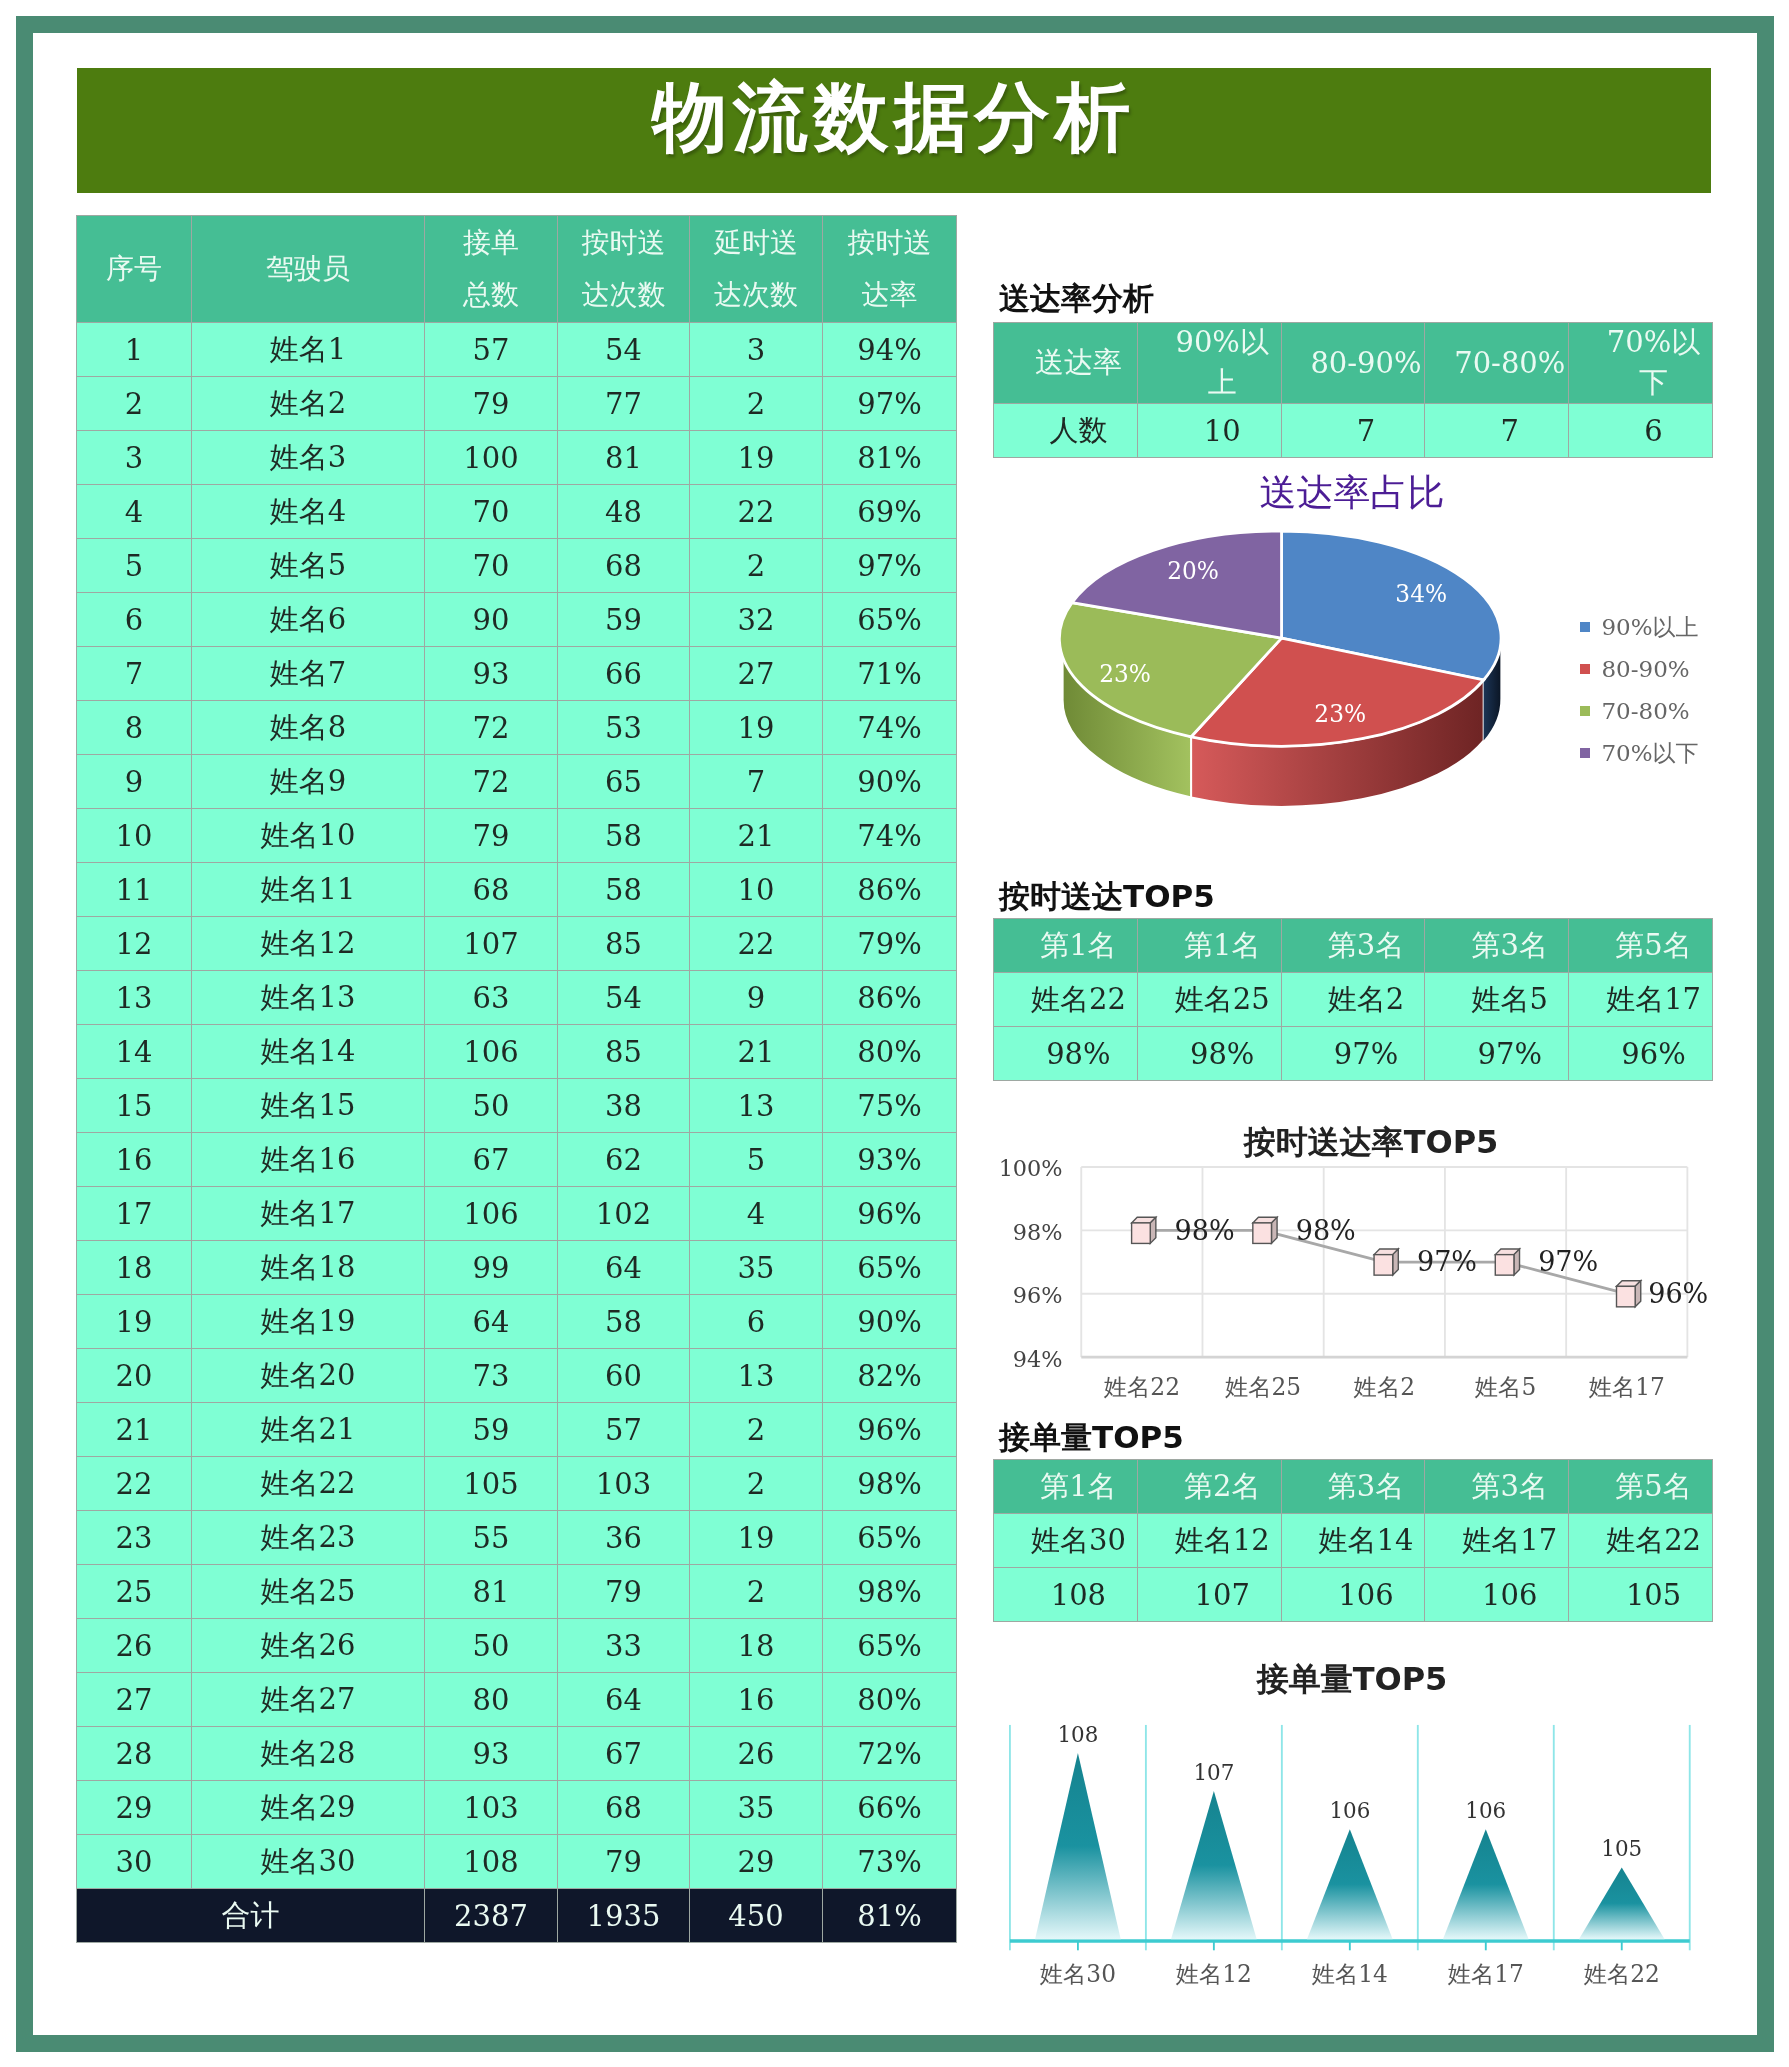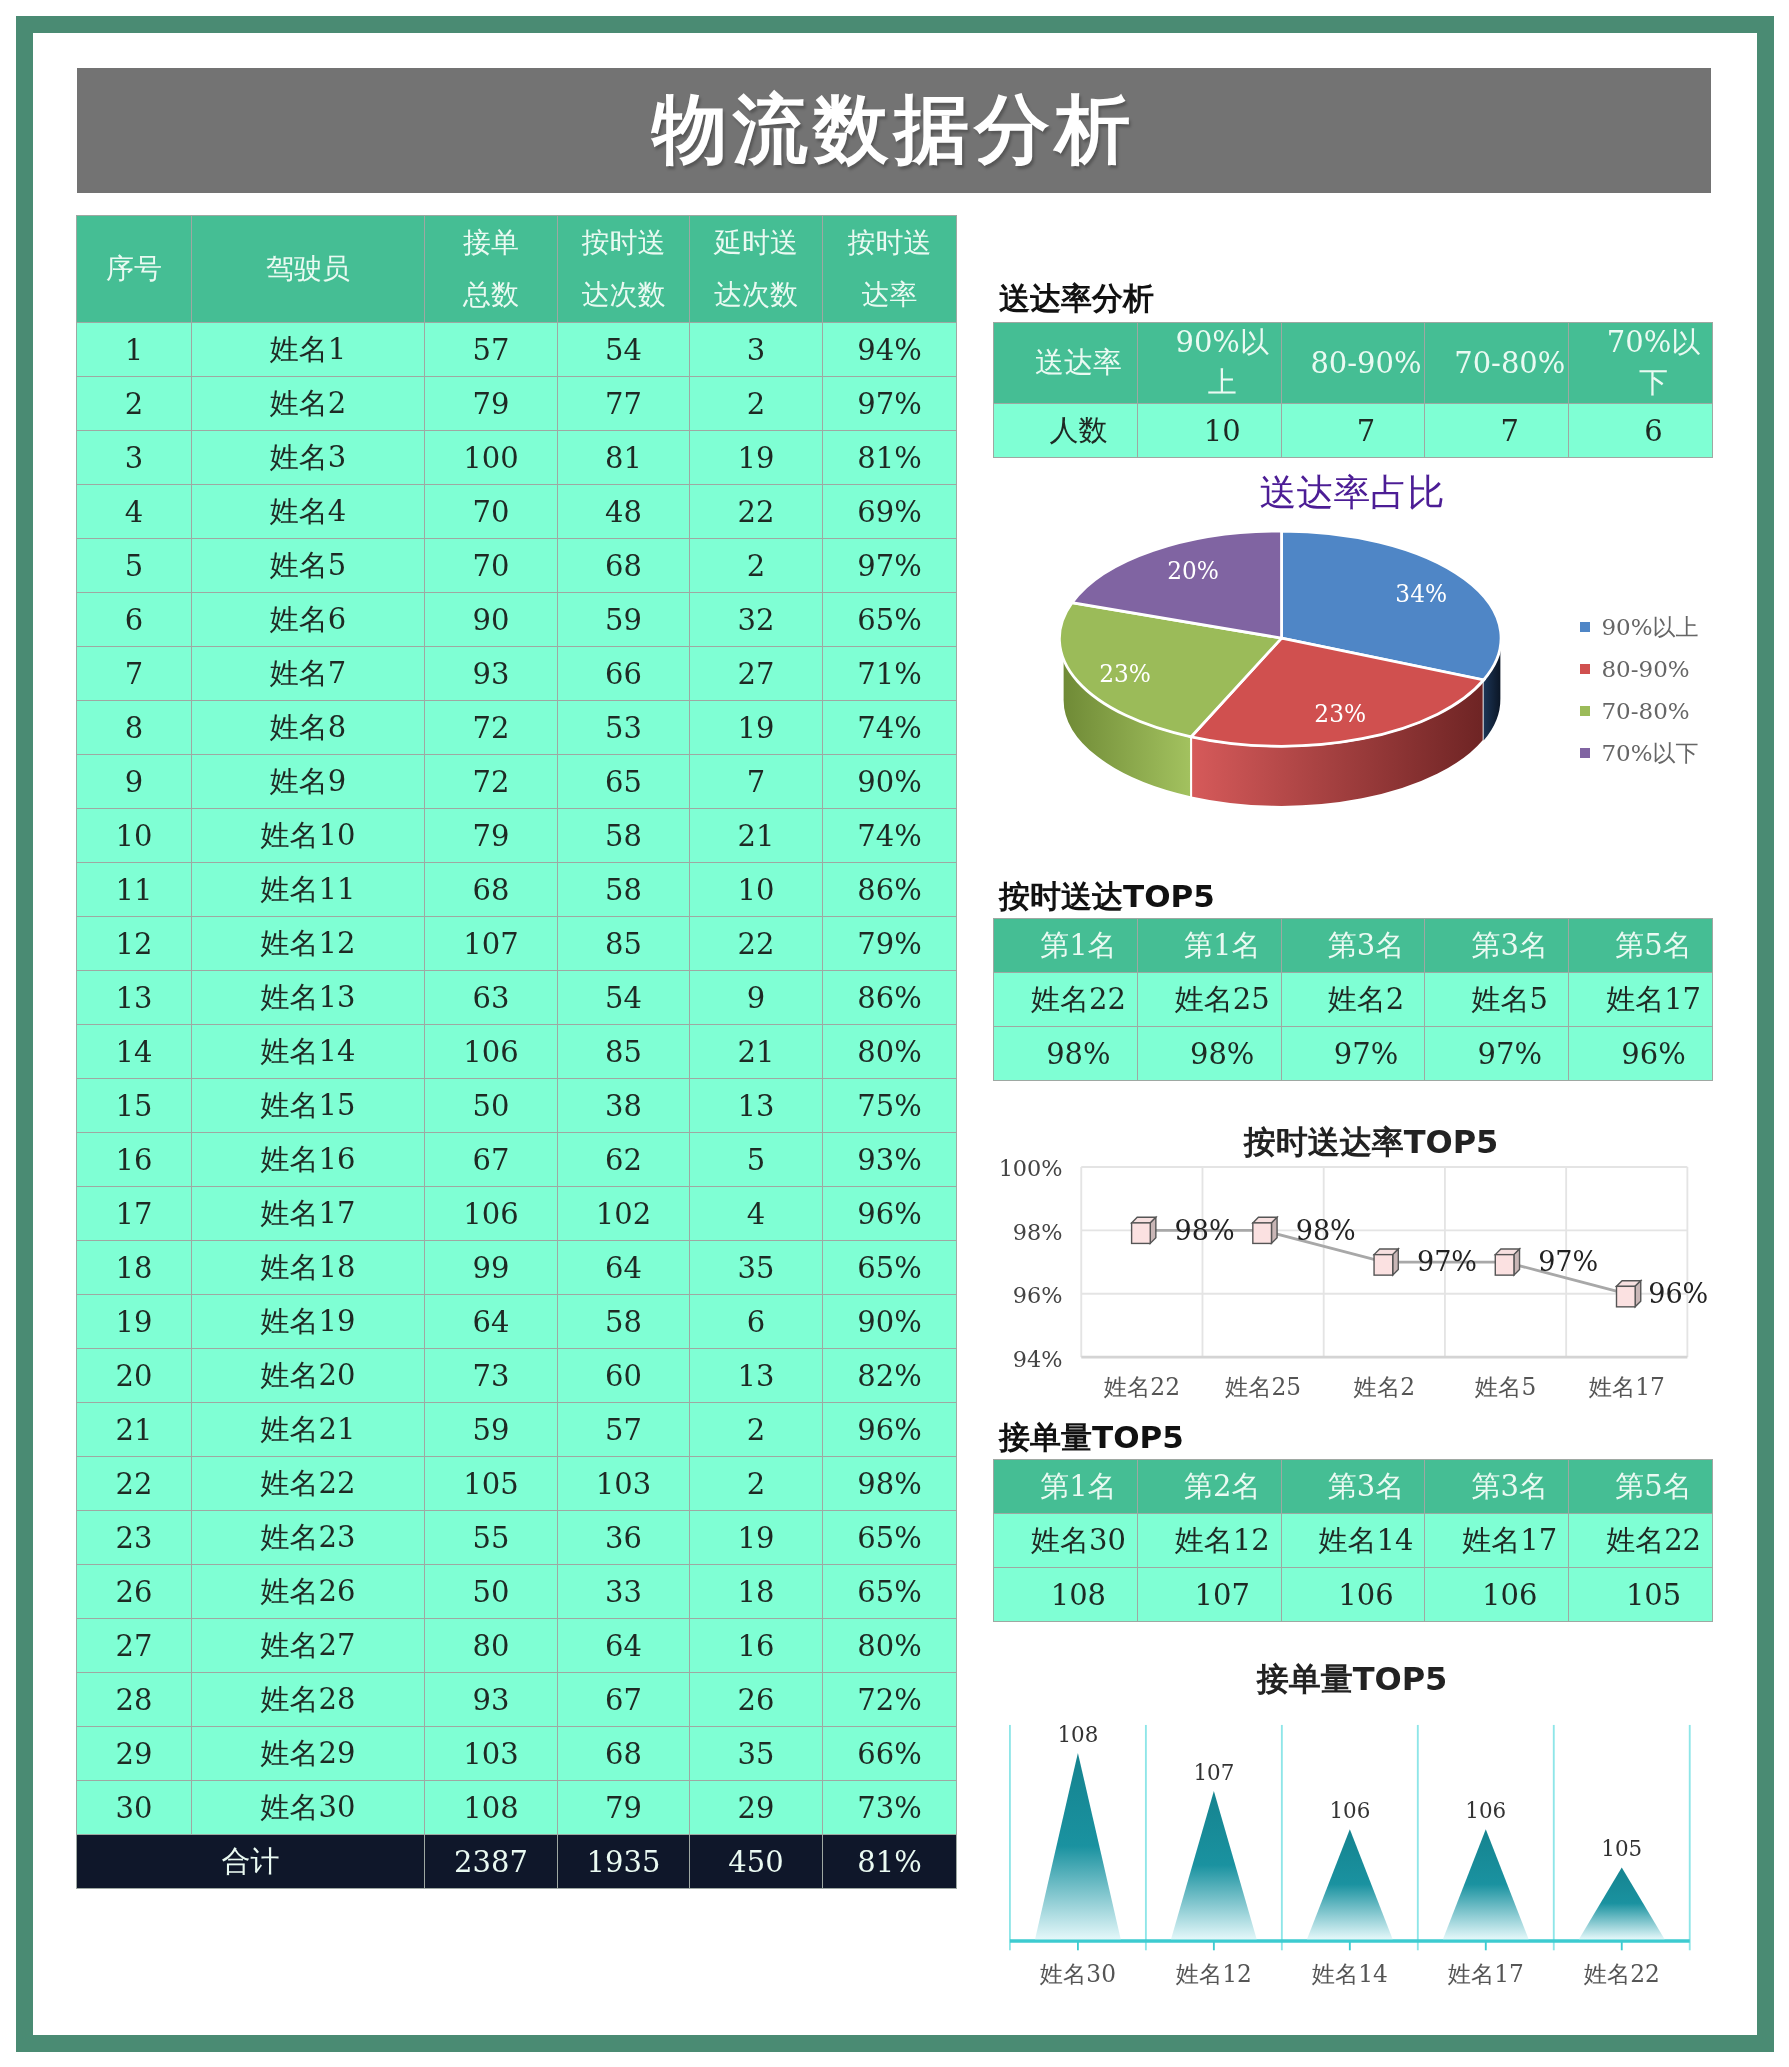--- a/index.html
+++ b/index.html
@@ -3,21 +3,21 @@
 <meta charset="utf-8">
 <style>
   * { box-sizing: border-box; margin: 0; padding: 0; }
   html, body { width: 1790px; height: 2068px; background: #ffffff; overflow: hidden; }
   body { position: relative; font-family: "DejaVu Serif", "Liberation Serif", serif; color: #1e2a24; }
 
   .frame { position: absolute; left: 16px; top: 16px; width: 1758px; height: 2036px;
            border: 17px solid #4a8b73; background: #fff; }
 
   .banner { position: absolute; left: 77px; top: 68px; width: 1634px; height: 125px;
-            background: #737373; display: flex; align-items: center; justify-content: center; }
+            background: #4d7c0f; display: flex; justify-content: center; }
   .banner-title { color: #ffffff; font-family: "DejaVu Sans", "Liberation Sans", sans-serif;
                   font-weight: bold; font-size: 75px; letter-spacing: 5.6px;
                   text-shadow: 1.9px 2.8px 2.8px rgba(0,0,0,0.25); }
 
   table { border-collapse: collapse; table-layout: fixed; }
   td, th { border: 1.9px solid #9ea8a2; text-align: center; vertical-align: middle; font-weight: normal; }
   th { background: #45be94; color: #eafaf2; }
   td { background: #7fffd4; color: #1e2a24; }
 
   .main-table { position: absolute; left: 76px; top: 215px; width: 881px; font-size: 29px; }
@@ -246,20 +246,28 @@
         <td>2</td>
         <td>98%</td>
       </tr>
       <tr>
         <td>23</td>
         <td>姓名23</td>
         <td>55</td>
         <td>36</td>
         <td>19</td>
         <td>65%</td>
+      </tr>
+      <tr>
+        <td>25</td>
+        <td>姓名25</td>
+        <td>81</td>
+        <td>79</td>
+        <td>2</td>
+        <td>98%</td>
       </tr>
       <tr>
         <td>26</td>
         <td>姓名26</td>
         <td>50</td>
         <td>33</td>
         <td>18</td>
         <td>65%</td>
       </tr>
       <tr>

